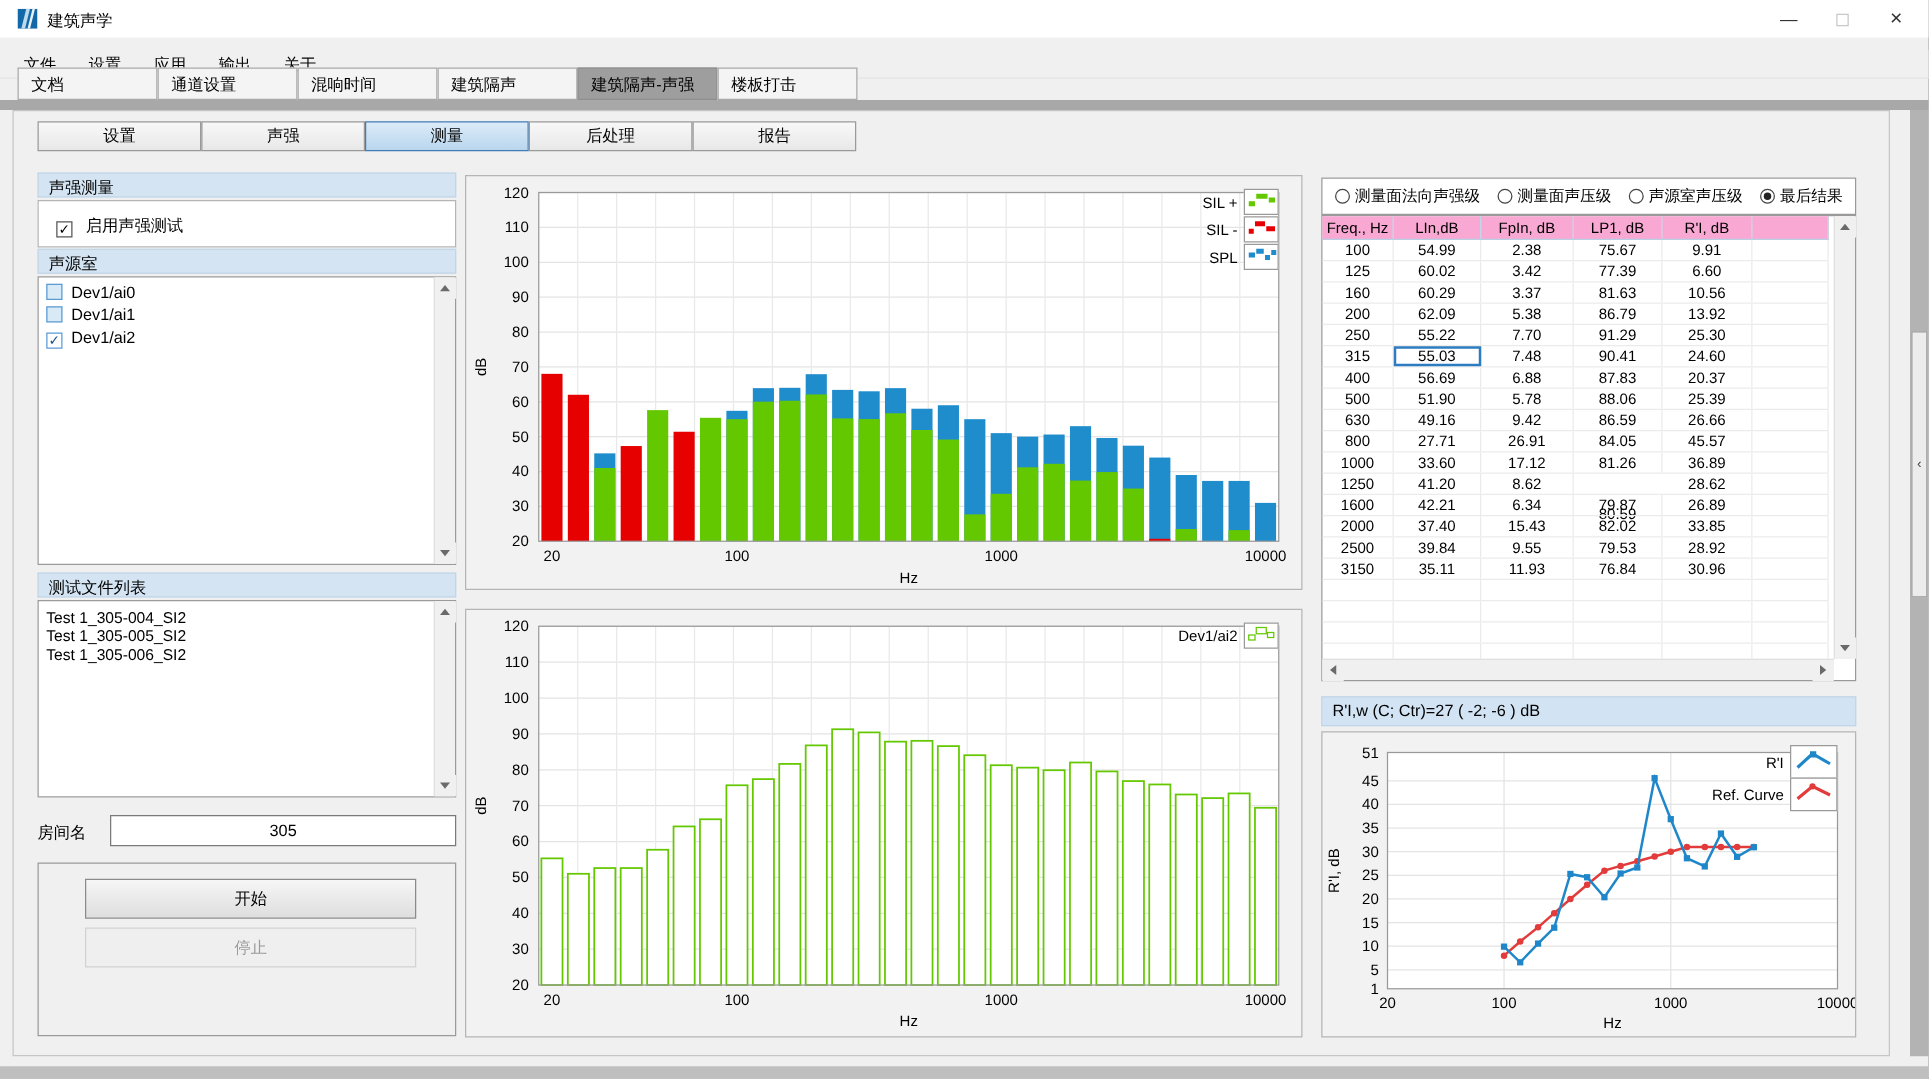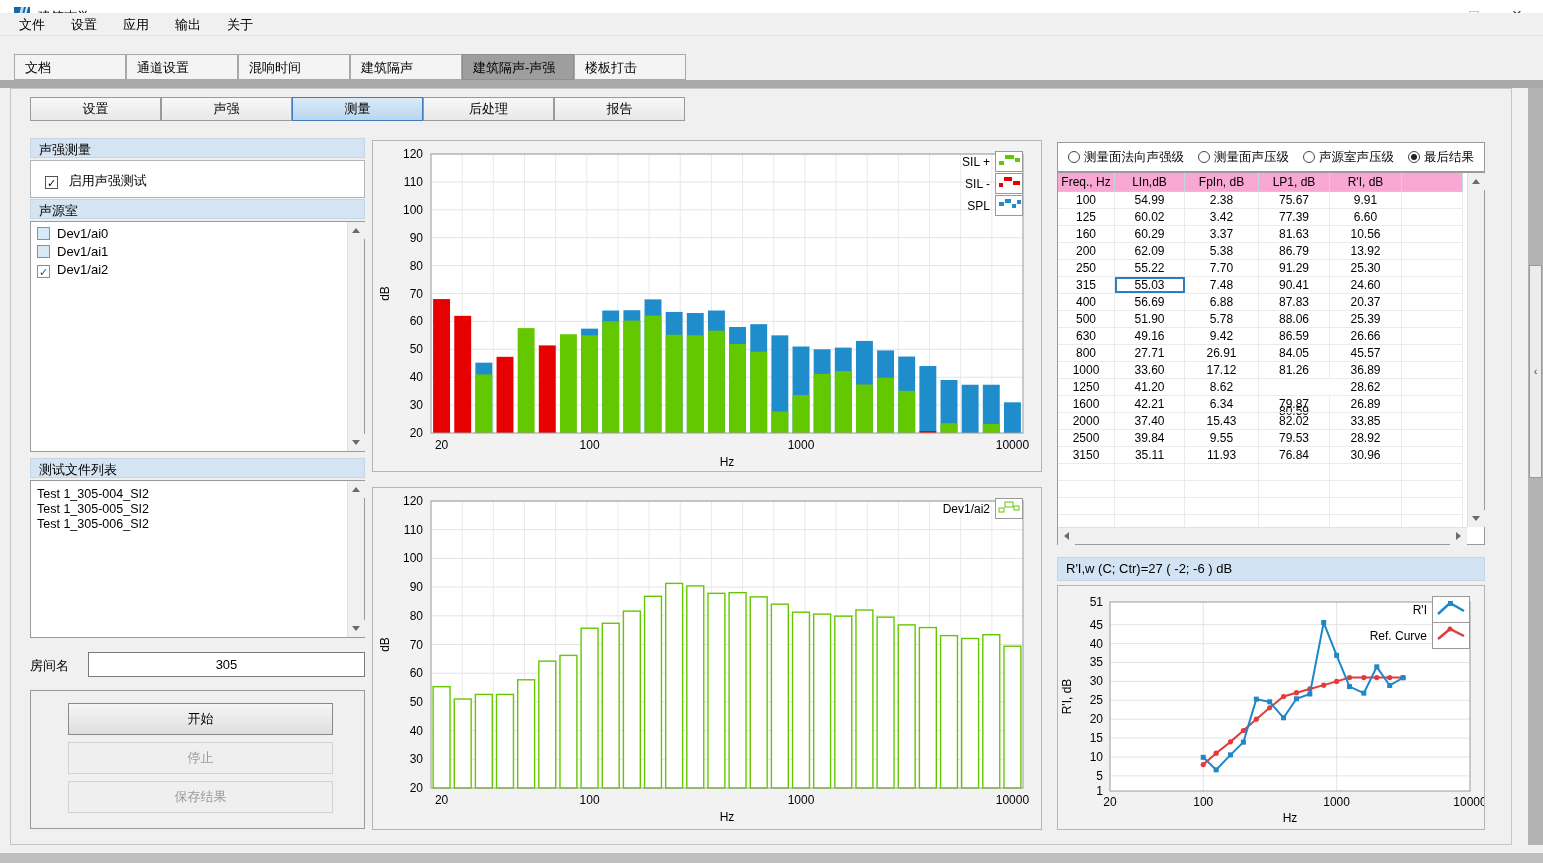--- a/index.html
+++ b/index.html
@@ -11,21 +11,21 @@
   }
   .abs { position:absolute; }
 
   
   .titlebar { left:0; top:0; width:1543px; height:30px; background:#ffffff; }
   .app-title { left:38px; top:8px; font-size:13px; }
   .winbtn { top:0; width:42px; height:30px; text-align:center; line-height:30px; font-size:14px; color:#333; }
   .maxbox { display:inline-block; width:10px; height:10px; border:1px solid #c9c9c9; vertical-align:middle; }
 
   
-  .menubar { left:0; top:13px; width:1543px; height:23px; background:#f0f0f0; border-bottom:1px solid #e3e3e3; padding-left:6px; }
+  .menubar { left:0; top:40px; width:1543px; height:23px; background:#f0f0f0; border-bottom:1px solid #e3e3e3; padding-left:6px; }
   .menu-item { display:inline-block; padding:3px 13px; font-size:13px; }
 
   
   .tabstrip { left:2px; top:54px; width:1541px; height:26px;padding-left:12px; }
   .main-tab { display:inline-block; width:112px; height:26px; line-height:25px; padding-left:10px;
     background:#f4f4f4; border:1px solid #a8a8a8; margin-right:0px; font-size:13px; vertical-align:top; }
   .main-tab.active { background:#9e9e9e; border-color:#8f8f8f; }
   .tab-underband { left:0; top:80px; width:1543px; height:8px; background:#a8a8a8; }
 
   .main-panel { left:10px; top:88px; width:1502px; height:757px; background:#f0f0f0; border:1px solid #c6c6c6; }
@@ -167,21 +167,20 @@
         </div>
     </div>
   </div>
 
   <div class="abs room-label">房间名</div>
   <input class="abs room-input" value="305" style="">
 
   <div class="abs btn-group"></div>
   <div class="abs push-btn" style="top:703px">开始</div>
   <div class="abs push-btn disabled" style="top:742px">停止</div>
-  <div class="abs push-btn disabled" style="top:781px">保存结果</div>
 
   <div class="abs chart-panel" style="left:372px;top:140px;width:670px;height:332px">
     <svg id="svg-sil" width="668" height="330">
         <rect x="58" y="13" width="592" height="279" fill="#fff" stroke="none"></rect>
         <text x="50" y="296" font-size="12" text-anchor="end" fill="#000">20</text>
         <line x1="58" y1="264.1" x2="650" y2="264.1" stroke="#e4e4e4"></line>
         <text x="50" y="268.1" font-size="12" text-anchor="end" fill="#000">30</text>
         <line x1="58" y1="236.20000000000002" x2="650" y2="236.20000000000002" stroke="#e4e4e4"></line>
         <text x="50" y="240.20000000000002" font-size="12" text-anchor="end" fill="#000">40</text>
         <line x1="58" y1="208.29999999999998" x2="650" y2="208.29999999999998" stroke="#e4e4e4"></line>

